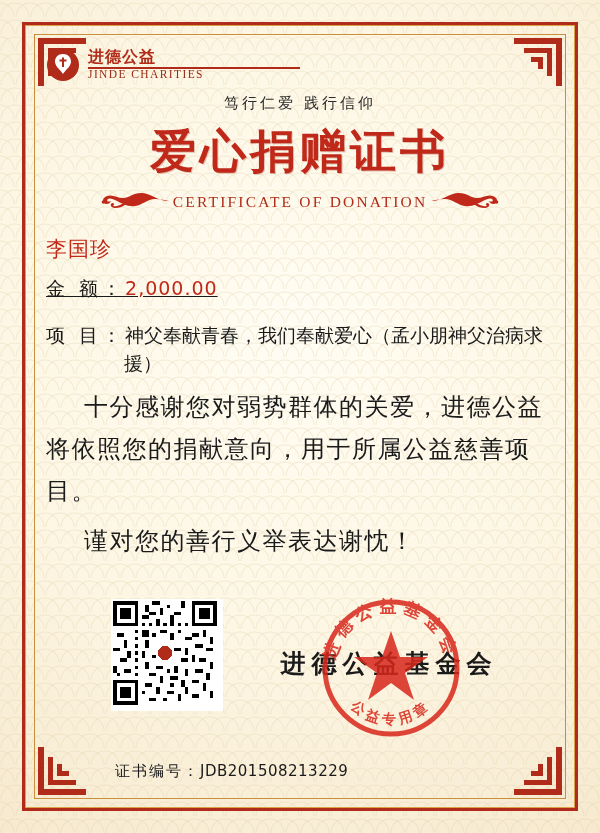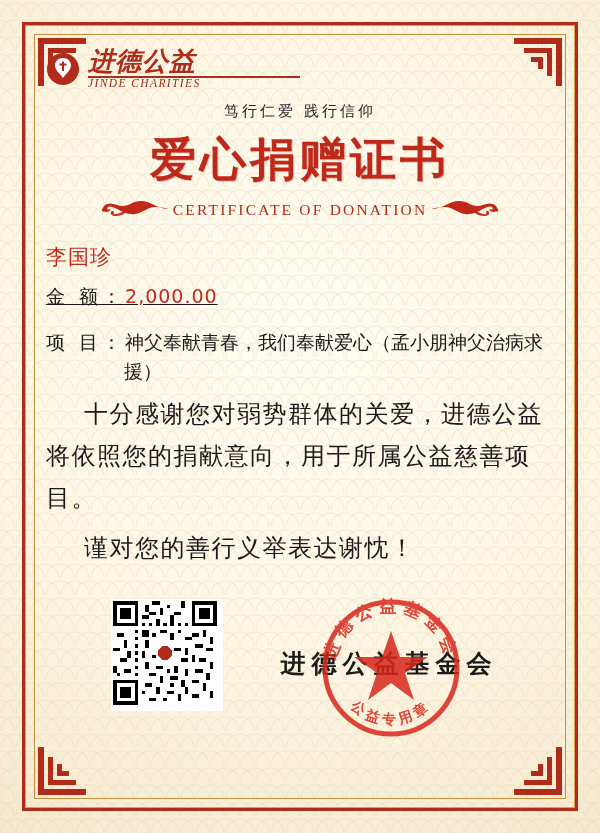--- a/index.html
+++ b/index.html
@@ -88,32 +88,30 @@
     height: 34px;
     flex: none;
   }
   .logo-text {
     display: flex;
     flex-direction: column;
     line-height: 1;
   }
   .logo-cn {
     font-family: "DejaVu Sans", "Liberation Sans", sans-serif;
-    font-size: 26px;
+    font-size: 16px;
     font-weight: bold;
     color: #b02b19;
     letter-spacing: 1px;
-    font-style: italic;
   }
   .logo-en {
     font-family: "Liberation Serif", serif;
     font-size: 11.5px;
     letter-spacing: 1.4px;
     color: #9a2a16;
-    font-style: italic;
   }
   .logo-divider {
     width: 212px;
     height: 2px;
     background: #b02b19;
     margin-top: 2px;
   }
 
   
   .motto {
@@ -469,16 +467,19 @@
               <textPath href="#sealArc" startOffset="50%" text-anchor="middle">进德公益基金会</textPath>
             </text>
             <path id="sealArcBottom" d="M 27 104 A 56 56 0 0 0 123 104" fill="none"></path>
             <text font-family="DejaVu Sans, sans-serif" font-size="14" font-weight="bold" fill="#d8271b" letter-spacing="4">
               <textPath href="#sealArcBottom" startOffset="50%" text-anchor="middle">公益专用章</textPath>
             </text>
           </svg>
         </div>
       </div>
 
+      <div class="cert-no">
+        <span class="label">证书编号：</span><span>JDB201508213229</span>
+      </div>
 
     </div>
   </div>
 </div>
 
 </body></html>

